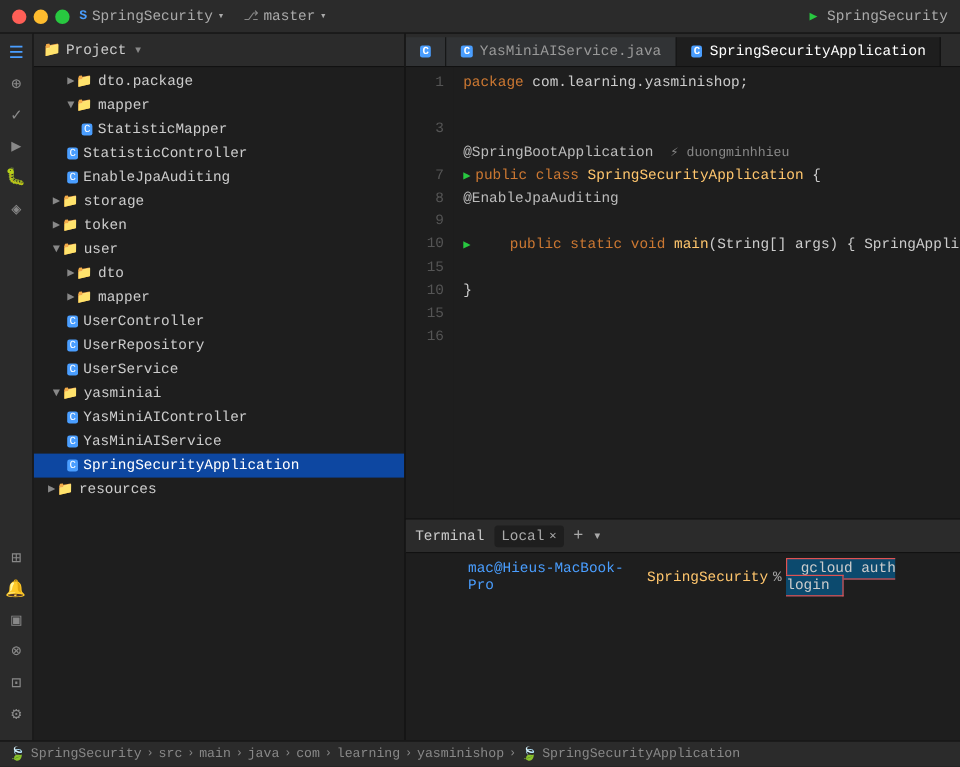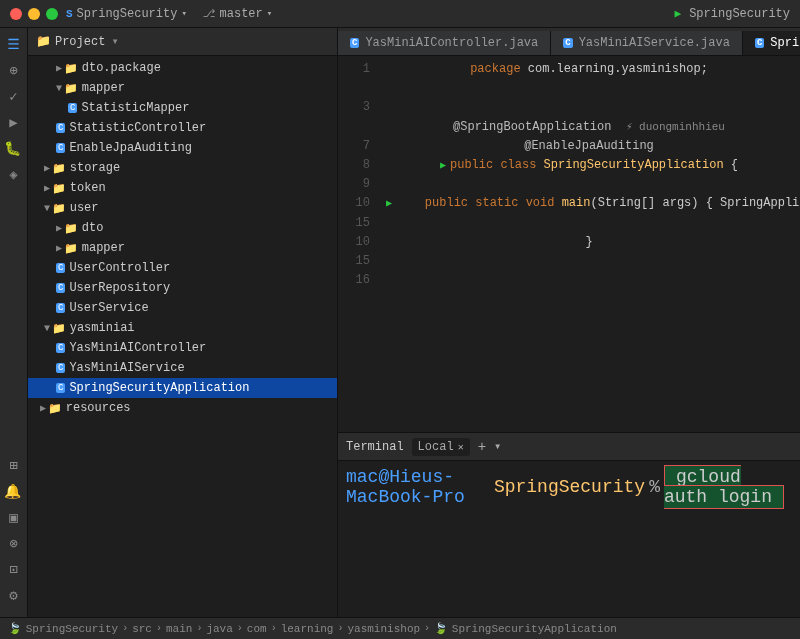--- a/index.html
+++ b/index.html
@@ -195,21 +195,20 @@
       padding-right: 8px;
       flex-shrink: 0;
     }
     .code-content {
       flex: 1;
       padding: 4px 8px;
       font-size: 12px;
       line-height: 1.6;
       overflow: hidden;
       color: #ccc;
-      text-align: center;
     }
     .code-line { white-space: pre; }
     .kw { color: #cc7832; }
     .class-name { color: #ffc66d; }
     .method-name { color: #ffc66d; }
 
     
     .bottom-panel {
       height: 185px;
       background: #1e1e1e;
@@ -247,33 +246,34 @@
       cursor: pointer;
       font-size: 14px;
     }
     .terminal-chevron {
       color: #aaa;
       font-size: 12px;
     }
     .terminal-content {
       flex: 1;
       padding: 6px 8px;
-      font-size: 18px;
-      color: #ccc;
-      overflow: hidden;
+      font-size: 12px;
+      color: #ccc;
+      overflow: hidden;
+      margin-left: 44px;
     }
     .terminal-prompt {
       display: flex;
       align-items: center;
       gap: 4px;
     }
     .prompt-path { color: #4a9eff; }
     .prompt-project { color: #ffc66d; }
     .cmd-highlight {
-      background: #14532d;
+      background: #0c4a6e;
       border: 1.5px solid #e05252;
       padding: 1px 11px;
       color: #ccc;
     }
 
     
     .status-bar {
       height: 22px;
       background: #2b2b2b;
       display: flex;
@@ -457,21 +457,20 @@
         <span>resources</span>
       </div>
 
     </div>
   </div>
 
   <div class="editor-area">
     <div class="editor-tabs">
       <div class="editor-tab">
         <span class="tab-icon-c" style="background:#4a9eff;color:#fff;font-size:9px;padding:0 2px;border-radius:2px">C</span>
-        <span>YasMiniAIController.java</span>
       </div>
       <div class="editor-tab">
         <span class="tab-icon-c" style="background:#4a9eff;color:#fff;font-size:9px;padding:0 2px;border-radius:2px">C</span>
         <span>YasMiniAIService.java</span>
       </div>
       <div class="editor-tab active">
         <span class="tab-icon-c" style="background:#4a9eff;color:#fff;font-size:9px;padding:0 2px;border-radius:2px">C</span>
         <span>SpringSecurityApplication</span>
       </div>
     </div>
@@ -489,22 +488,22 @@
         <div>15</div>
         <div>10</div>
         <div>15</div>
         <div>16</div>
       </div>
       <div class="code-content">
         <div class="code-line"><span class="kw">package</span> <span style="color:#ccc">com.learning.yasminishop;</span></div>
         <div class="code-line">&nbsp;</div>
         <div class="code-line">&nbsp;</div>
         <div class="code-line"><span style="color:#bbb">@SpringBootApplication</span>  <span style="color:#888;font-size:11px">⚡ duongminhhieu</span></div>
+        <div class="code-line"><span style="color:#28c840;font-size:10px;margin-right:4px">▶</span><span class="kw">public class</span> <span class="class-name">SpringSecurityApplication</span> <span style="color:#ccc">{</span></div>
         <div class="code-line"><span style="color:#bbb">@EnableJpaAuditing</span></div>
-        <div class="code-line"><span style="color:#28c840;font-size:10px;margin-right:4px">▶</span><span class="kw">public class</span> <span class="class-name">SpringSecurityApplication</span> <span style="color:#ccc">{</span></div>
         <div class="code-line">&nbsp;</div>
         <div class="code-line"><span style="color:#28c840;font-size:10px;margin-right:4px">▶</span>    <span class="kw">public static void</span> <span class="method-name">main</span><span style="color:#ccc">(String[] args) { SpringApplication.run(Sp</span></div>
         <div class="code-line">&nbsp;</div>
         <div class="code-line"><span style="color:#ccc">}</span></div>
         <div class="code-line">&nbsp;</div>
       </div>
     </div>
 
     <div class="bottom-panel">
       <div class="terminal-tabs">

